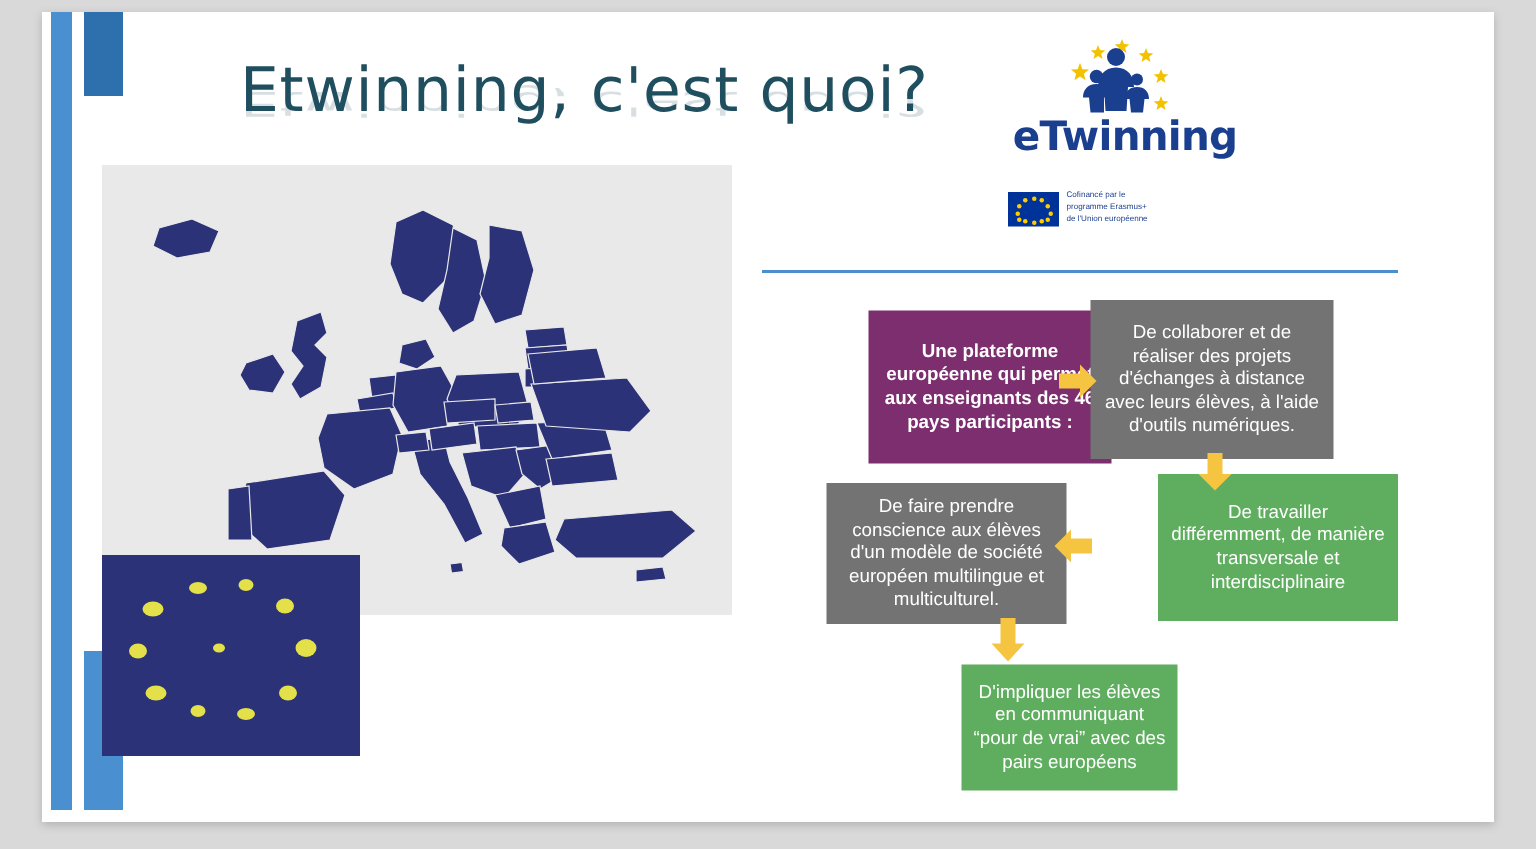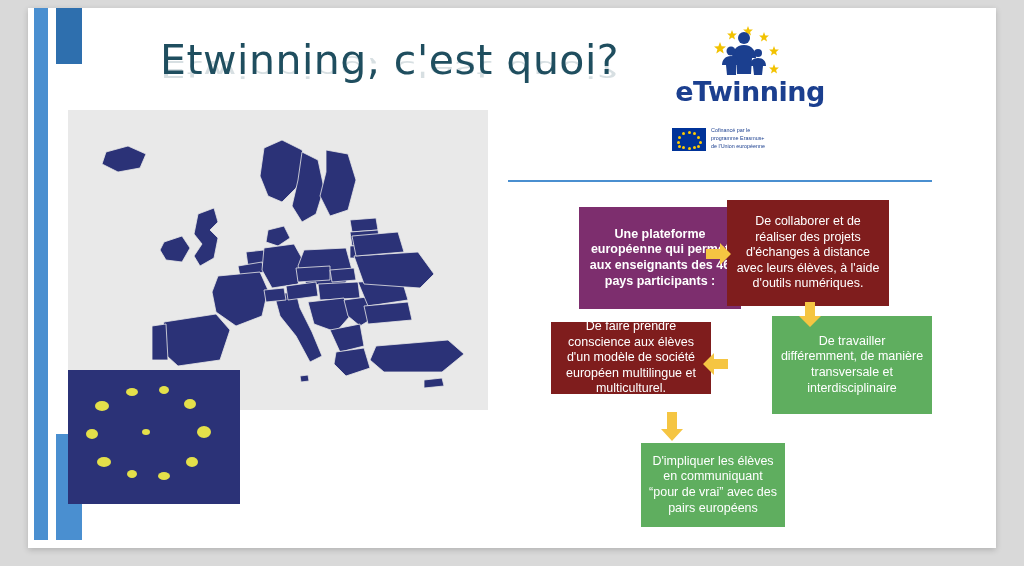--- a/index.html
+++ b/index.html
@@ -185,32 +185,32 @@
     color: #ffffff;
     padding: 6px 8px;
     line-height: 1.25;
   }
   .box-purple-dark {
     background: #7d2e6e;
     font-weight: bold;
     font-size: 12.5px;
   }
   .box-purple {
-    background: #7f1d1d;
+    background: #737373;
     font-size: 12.5px;
   }
   .box-green {
     background: #5fae5f;
     font-size: 12.5px;
   }
 
   #box-1 { left: 579px; top: 207px; width: 162px; height: 102px; }
   #box-2 { left: 727px; top: 200px; width: 162px; height: 106px; }
   #box-3 { left: 772px; top: 316px; width: 160px; height: 98px; }
-  #box-4 { left: 551px; top: 322px; width: 160px; height: 72px; }
+  #box-4 { left: 551px; top: 322px; width: 160px; height: 94px; }
   #box-5 { left: 641px; top: 443px; width: 144px; height: 84px; }
 
   
   .arrow {
     position: absolute;
   }
   .arrow svg { display: block; }
 
   #arrow-1 { left: 706px; top: 241px; }
   #arrow-2 { left: 797px; top: 302px; }

